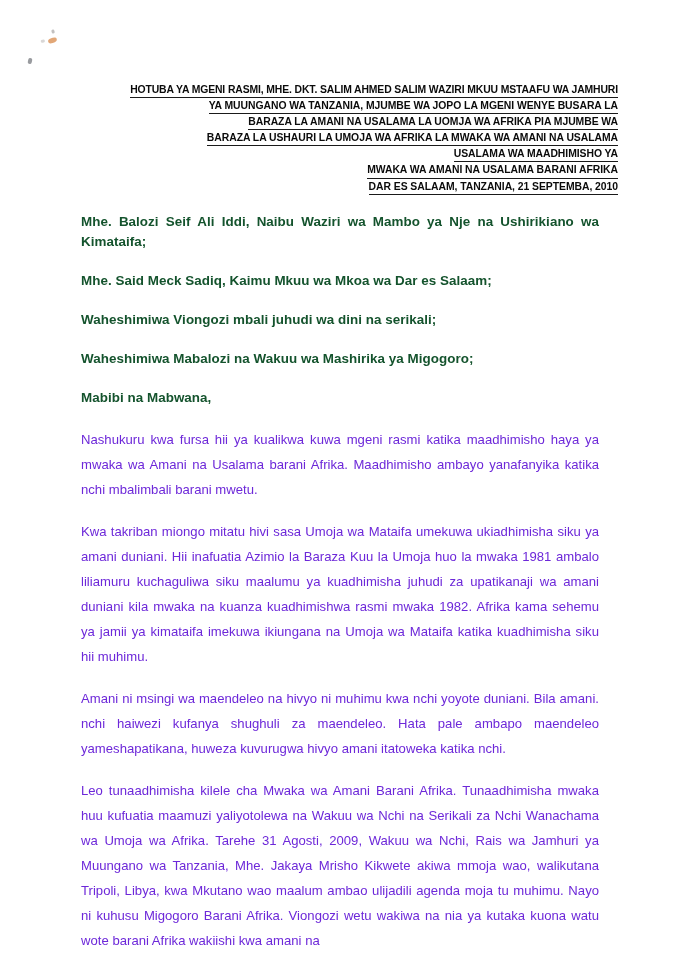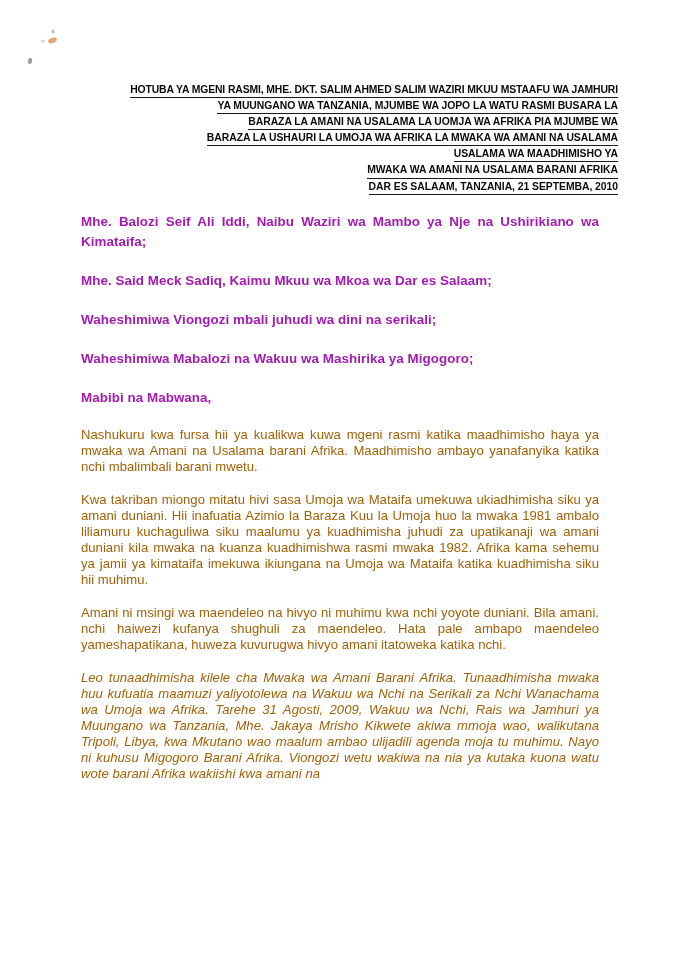--- a/index.html
+++ b/index.html
@@ -106,58 +106,57 @@
     width: 518px;
   }
 
   .salutation {
     font-size: 13.4px;
     font-weight: bold;
     line-height: 20px;
     text-align: justify;
     text-align-last: left;
     margin: 0 0 19px 0;
-    color: #a21caf;
+    color: #14532d;
     letter-spacing: 0.05px;
   }
   .salutation.tight {
     text-align: right;
   }
 
   .para {
     font-size: 13.1px;
     font-weight: normal;
-    line-height: 16px;
+    line-height: 25px;
     text-align: justify;
     text-align-last: left;
     margin: 0 0 17px 0;
-    color: #a16207;
+    color: #6d28d9;
     letter-spacing: 0.02px;
   }
   .para:last-child {
     margin-bottom: 14px;
-    font-style: italic;
   }
 
   
   #doc-body, #doc-heading {
     -webkit-font-smoothing: antialiased;
   }
 </style>
 </head>
 <body>
 
 <div id="page">
 
   <div class="speck" id="speck-orange"></div>
   <div class="speck" id="speck-gray"></div>
 
   <div id="doc-heading">
     <div class="hline wide"><span>HOTUBA YA MGENI RASMI, MHE. DKT. SALIM AHMED SALIM WAZIRI MKUU MSTAAFU WA JAMHURI</span></div>
-    <div class="hline"><span>YA MUUNGANO WA TANZANIA, MJUMBE WA JOPO LA WATU RASMI BUSARA LA</span></div>
+    <div class="hline"><span>YA MUUNGANO WA TANZANIA, MJUMBE WA JOPO LA MGENI WENYE BUSARA LA</span></div>
     <div class="hline"><span>BARAZA LA AMANI NA USALAMA LA UOMJA WA AFRIKA PIA MJUMBE WA</span></div>
     <div class="hline"><span>BARAZA LA USHAURI LA UMOJA WA AFRIKA LA MWAKA WA AMANI NA USALAMA</span></div>
     <div class="hline"><span>USALAMA WA MAADHIMISHO YA</span></div>
     <div class="hline"><span>MWAKA WA AMANI NA USALAMA BARANI AFRIKA</span></div>
     <div class="hline"><span>DAR ES SALAAM, TANZANIA, 21 SEPTEMBA, 2010</span></div>
   </div>
 
   <div id="doc-body">
 
     <p class="salutation">Mhe. Balozi Seif Ali Iddi, Naibu Waziri wa Mambo ya Nje na Ushirikiano wa Kimataifa;</p>

